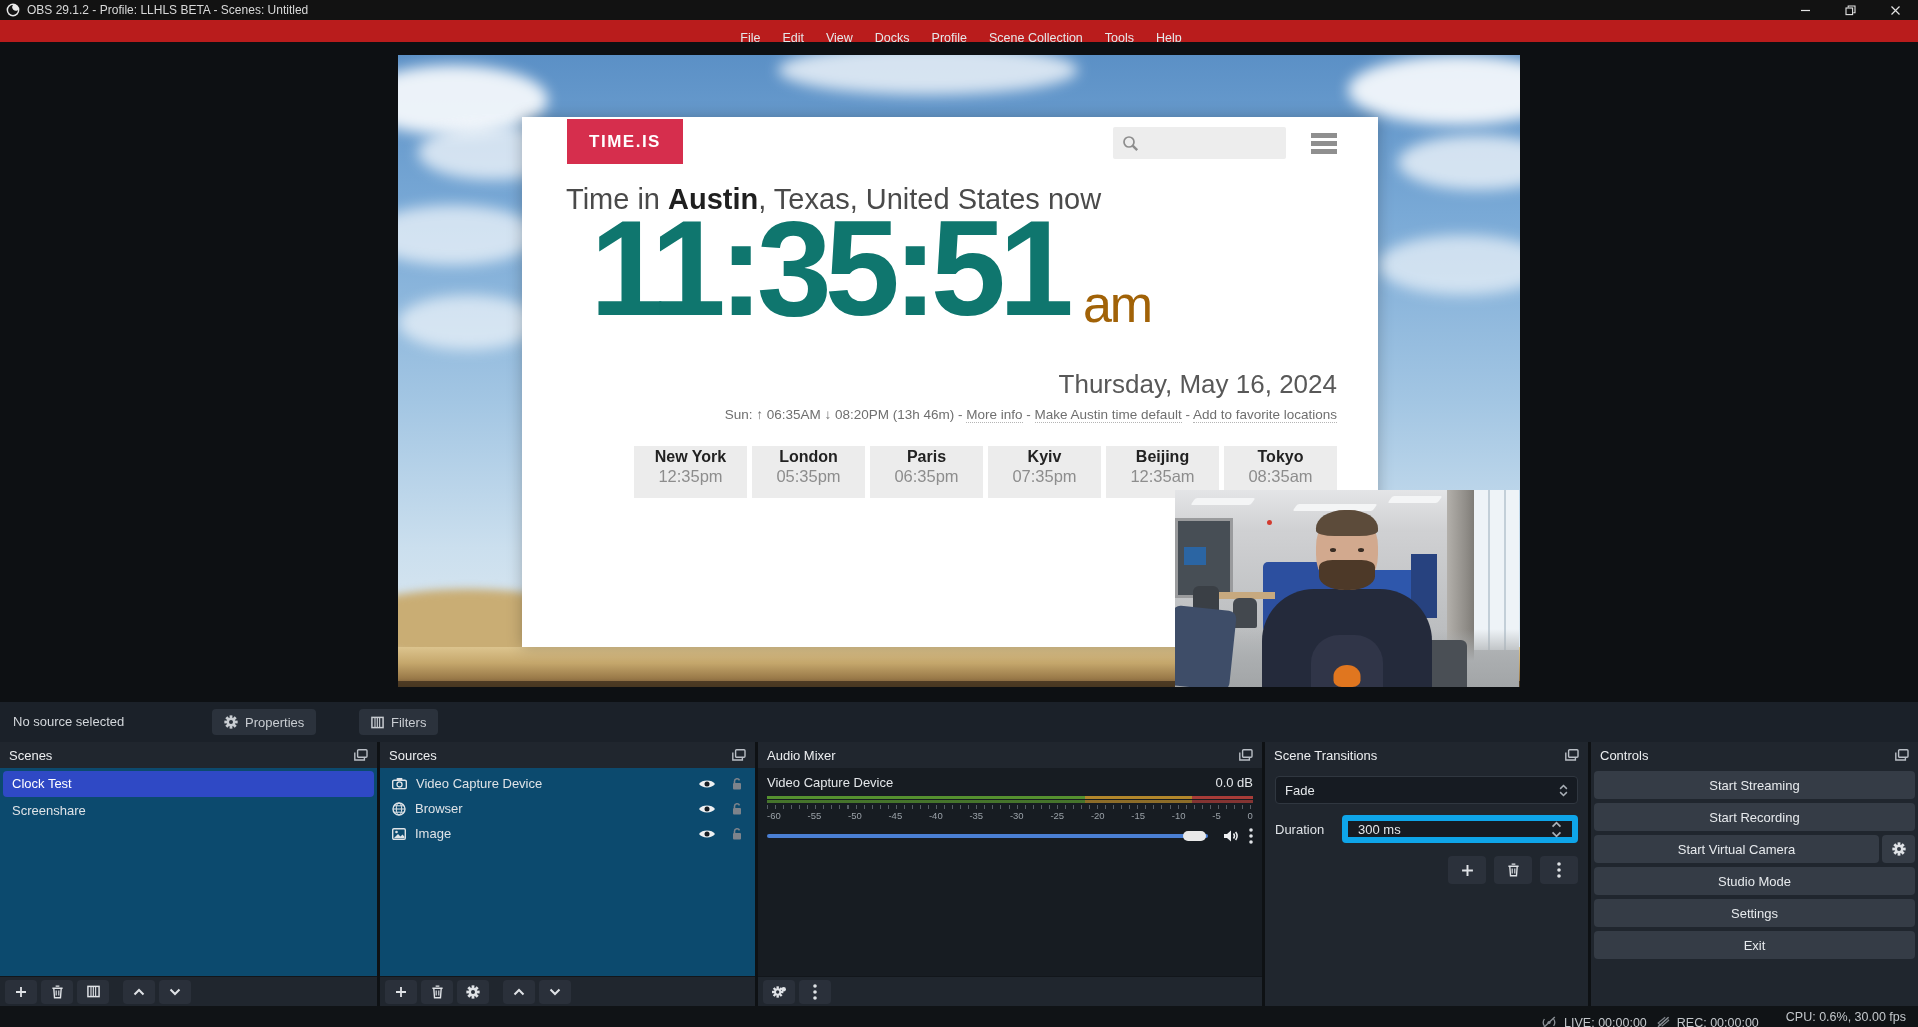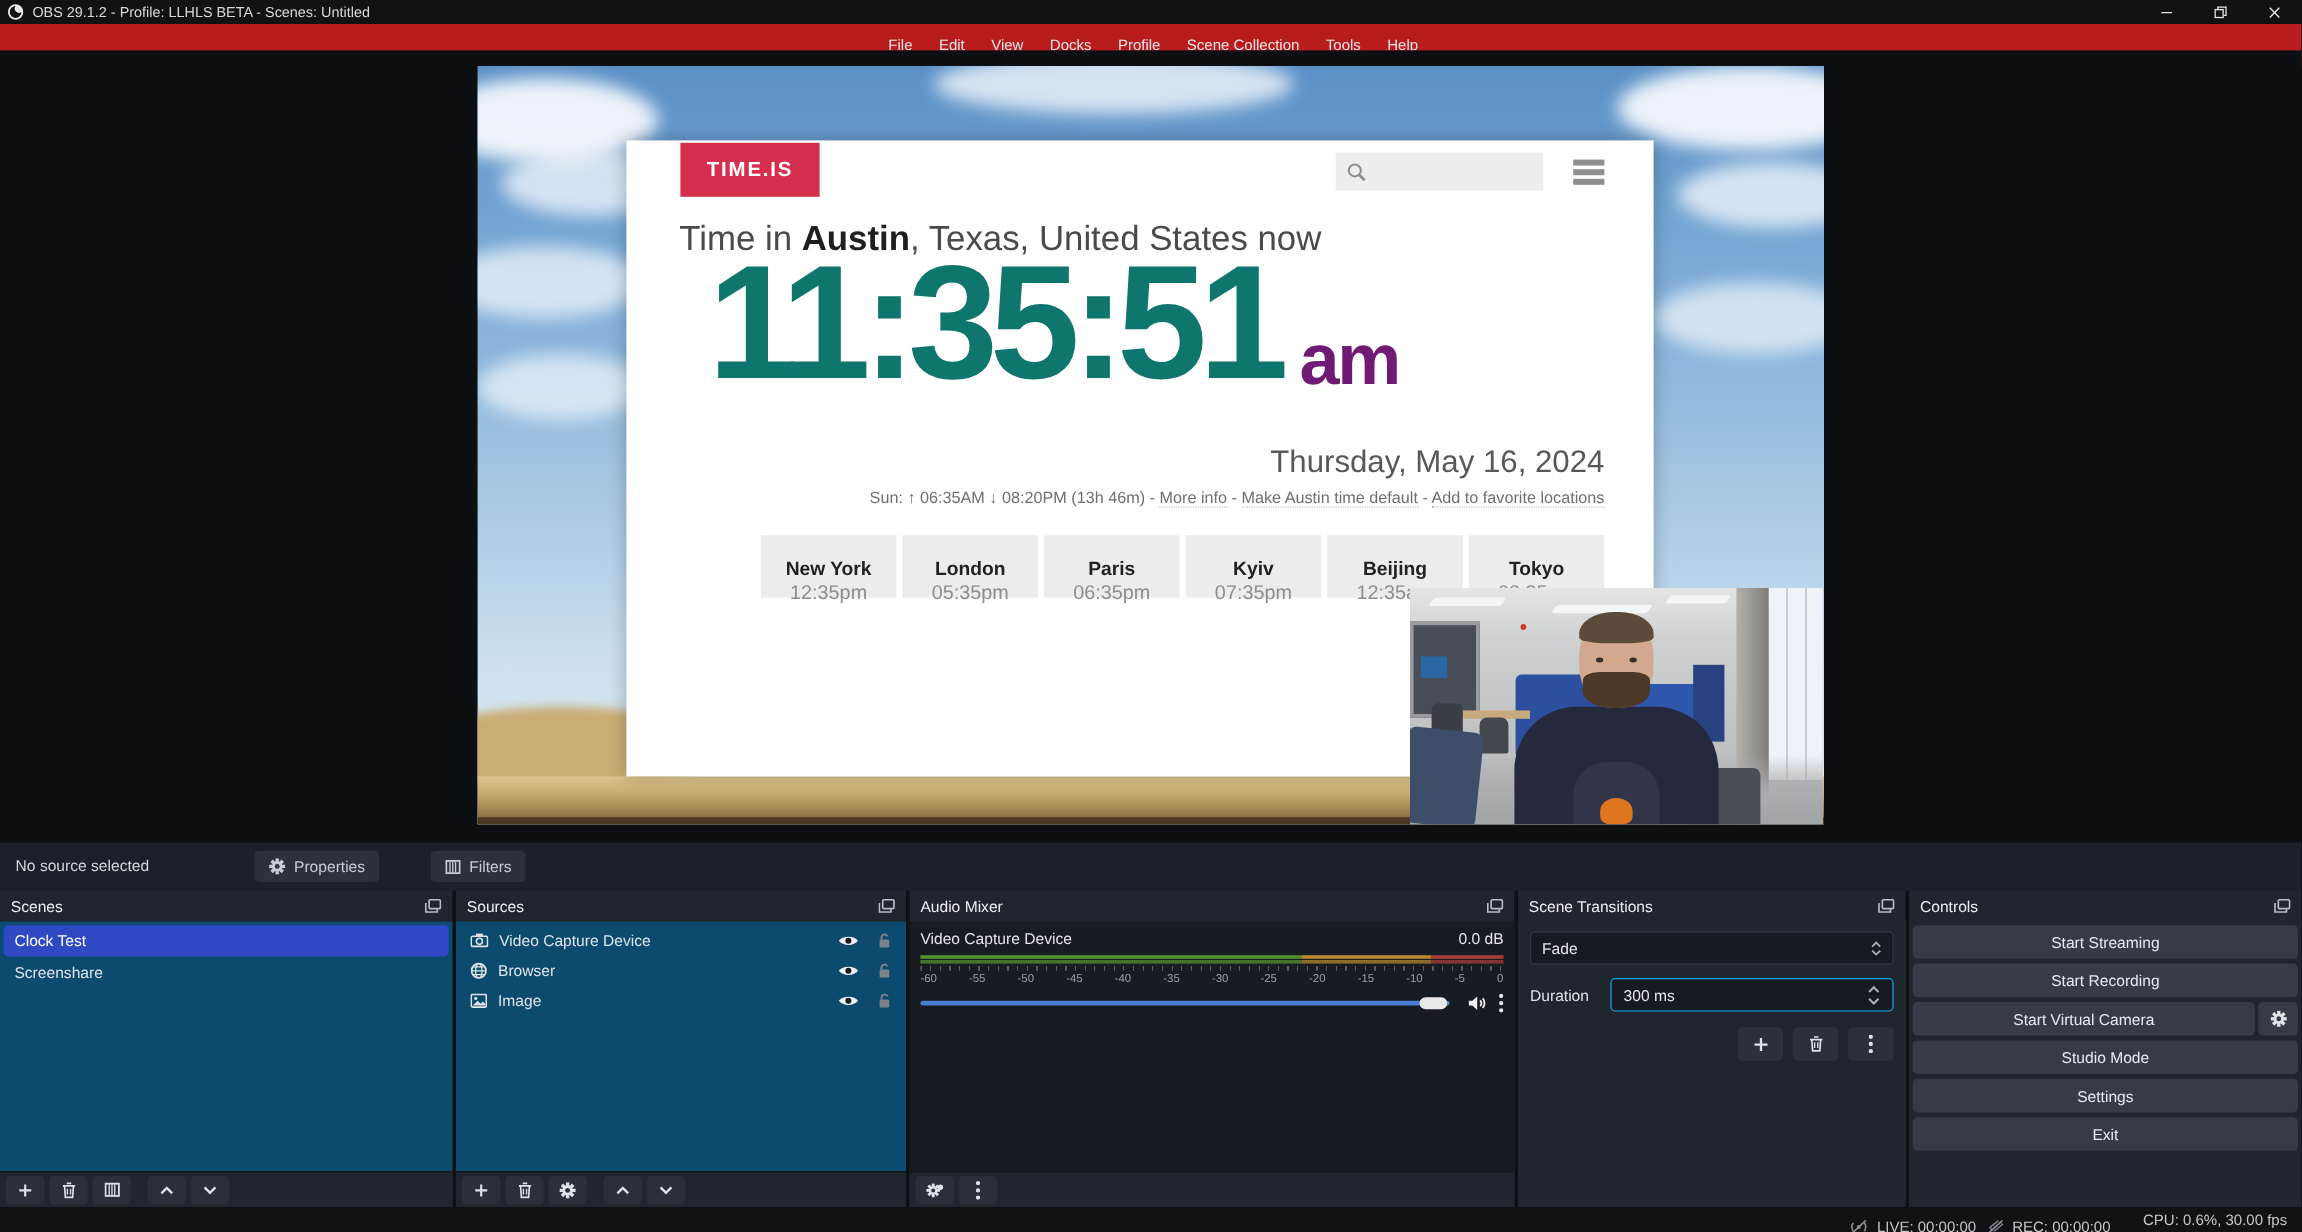--- a/index.html
+++ b/index.html
@@ -36,26 +36,26 @@
   .ti-logo { position:absolute; left:45px; top:2px; width:116px; height:45px; background:#d62e4d;
     display:flex; align-items:center; justify-content:center; color:#fff; font-size:17px; font-weight:bold; letter-spacing:1.5px; }
   .ti-search { position:absolute; left:591px; top:10px; width:173px; height:32px; background:#ededed;
     border-radius:2px; display:flex; align-items:center; padding-left:9px; }
   .ti-burger { position:absolute; left:789px; top:16px; width:26px; }
   .ti-burger div { height:4.5px; background:#8f8f8f; margin-bottom:3.5px; }
   .ti-h1 { position:absolute; left:44px; top:66px; font-size:29px; color:#4a4a4a; }
   .ti-h1 b { color:#1f1f1f; }
   .clock-row { position:absolute; left:68px; top:84px; display:flex; align-items:flex-end; }
   .clock-digits { font-size:135px; font-weight:bold; color:#0f766e; letter-spacing:-7px; line-height:1; }
-  .clock-ampm { font-size:60px; font-weight:bold; color:#701a75; line-height:1; margin:0 0 6px 16px; letter-spacing:-2px; }
+  .clock-ampm { font-size:52px; font-weight:normal; color:#a16207; line-height:1; margin:0 0 6px 16px; letter-spacing:-2px; }
   .ti-date { position:absolute; right:41px; top:252px; font-size:26px; color:#585858; }
   .ti-sun { position:absolute; right:41px; top:290px; font-size:13.5px; color:#6f6f6f; }
   .ti-link { color:#6f6f6f; border-bottom:1px dotted #b5b5b5; }
   .cities { position:absolute; right:41px; top:329px; display:flex; gap:5px; }
-  .city-card { width:113px; height:52px; background:#ececec; text-align:center; padding-top:20px; }
+  .city-card { width:113px; height:52px; background:#ececec; text-align:center; padding-top:2px; }
   .city-name { font-size:16px; font-weight:bold; color:#222; }
   .city-time { font-size:16.5px; color:#8d8d8d; margin-top:1px; }
 
   
   .webcam { position:absolute; left:777px; top:435px; width:344px; height:197px; overflow:hidden;
     background:linear-gradient(180deg,#d8d9db 0%,#cccdcf 30%,#bfc1c3 62%,#b2b4b6 100%); }
   .wc-ceiling { position:absolute; top:0; left:0; right:0; height:42px; background:linear-gradient(180deg,#e4e5e7,#cfd0d2); }
   .wc-light { position:absolute; height:7px; background:#f4f5f6; transform:skewX(-35deg); border-radius:2px; }
   .wc-reddot { position:absolute; left:92px; top:30px; width:5px; height:5px; border-radius:50%; background:#d23a2e; }
   .wc-glass { position:absolute; left:0; top:28px; width:58px; height:80px; background:#474e55; border:3px solid #9a9b9d; }
@@ -137,21 +137,21 @@
   .vol-handle { position:absolute; right:8px; top:1px; width:23px; height:10px; background:#e9e9e9; border-radius:5px; }
   .spk { color:#eef0f2; display:flex; }
   .kebab { display:flex; color:#dfe2e6; }
 
   
   .combo { height:28px; background:#161b22; border:1px solid #303740; border-radius:4px;
     display:flex; align-items:center; padding:0 9px; font-size:13px; color:#e4e7ea; }
   .combo-arrows { margin-left:auto; display:flex; flex-direction:column; gap:1px; color:#a9afb6; align-items:center; }
   .dur-row { display:flex; align-items:center; margin-top:11px; gap:9px; }
   .dur-label { font-size:13px; color:#dfe3e7; width:58px; }
-  .dur-input { flex:1; height:28px; background:#161b22; border:1px solid #0ea5e9; border-radius:4px;
+  .dur-input { flex:1; height:28px; background:#161b22; border:6px solid #0ea5e9; border-radius:4px;
     display:flex; align-items:center; padding:0 10px; font-size:13px; color:#e4e7ea; }
   .dur-spin { margin-left:auto; display:flex; flex-direction:column; gap:3px; color:#a9afb6; align-items:center; }
   .trans-btns { display:flex; justify-content:flex-end; gap:8px; margin-top:13px; }
   .trans-btn { width:38px; height:28px; background:#2b313b; border-radius:4px; display:flex; align-items:center; justify-content:center; color:#dfe2e6; }
 
   
   .ctl-body { position:absolute; left:0; right:0; top:26px; bottom:0; background:#20262e; padding:3px 2px; }
   .ctl-btn { height:28px; margin:0 1px 4px 1px; background:#353c46; border-radius:4px;
     display:flex; align-items:center; justify-content:center; font-size:13px; color:#e7eaed; }
   .ctl-vc-row { display:flex; gap:3px; margin:0 1px 4px 1px; }

